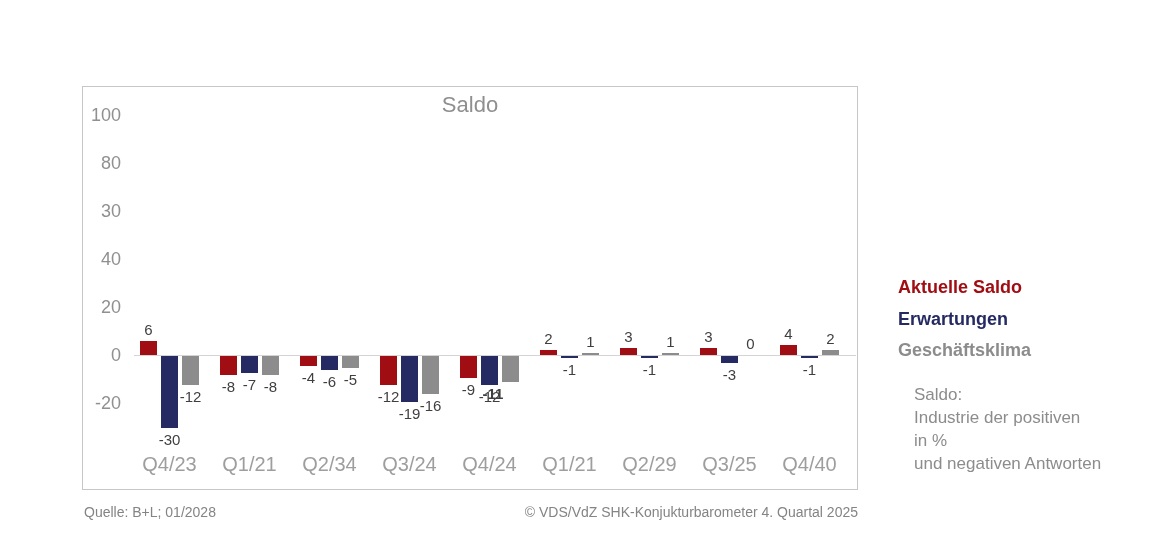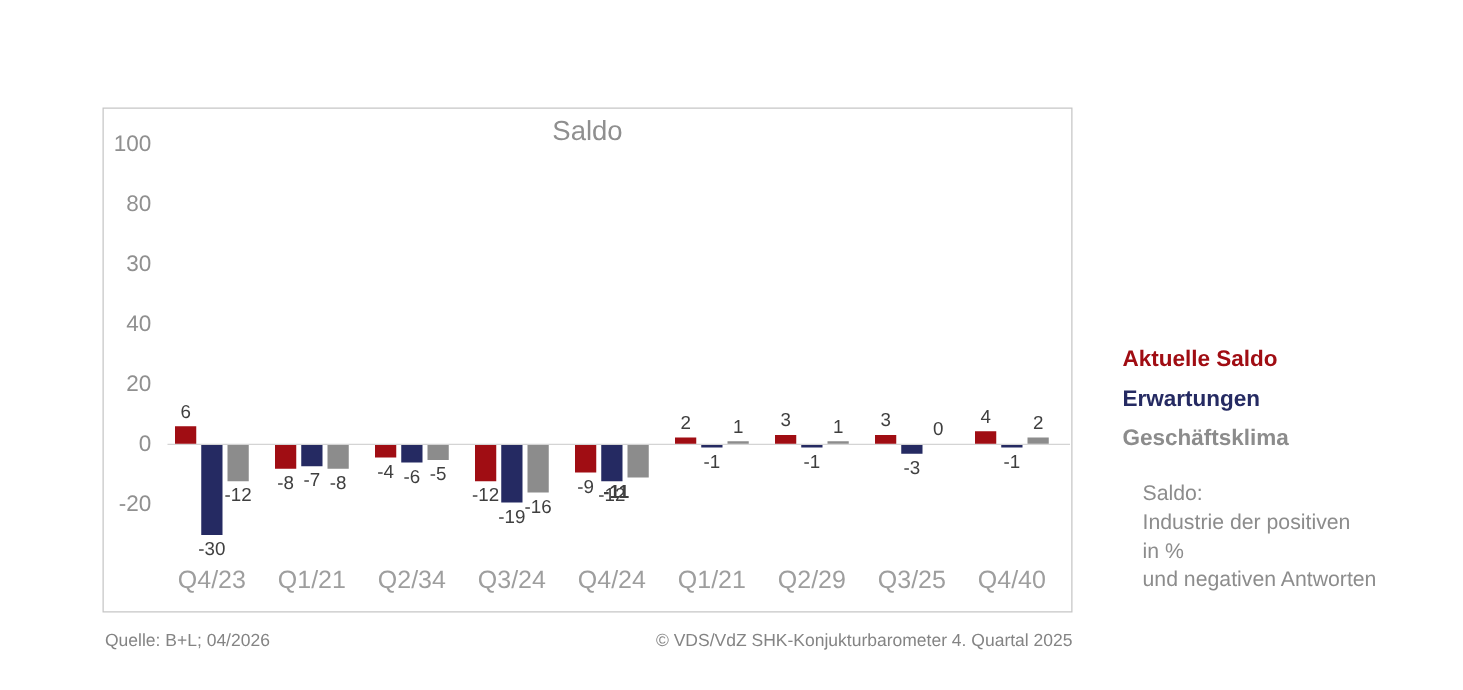--- a/index.html
+++ b/index.html
@@ -135,14 +135,14 @@
 <div class="legend-item" style="top: 308px; color: rgb(37, 42, 98);">Erwartungen</div>
 <div class="legend-item" style="top: 339px; color: rgb(140, 140, 140);">Geschäftsklima</div>
 
 <div class="saldo-note">
   <div>Saldo:</div>
   <div>Industrie der positiven</div>
   <div>in %</div>
   <div>und negativen Antworten</div>
 </div>
 
-<div class="footer-left">Quelle: B+L; 04/2026</div>
+<div class="footer-left">Quelle: B+L; 01/2028</div>
 <div class="footer-right">© VDS/VdZ SHK-Konjukturbarometer 4. Quartal 2025</div>
 
 </body></html>

